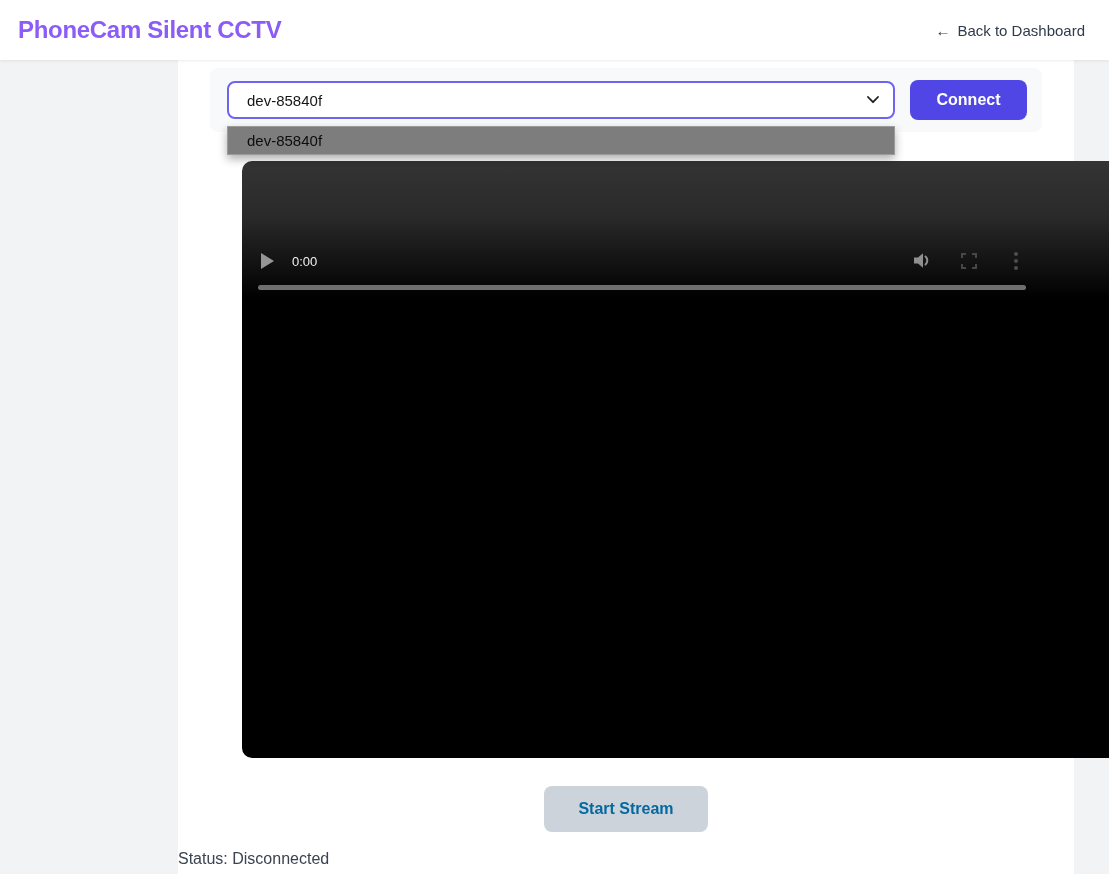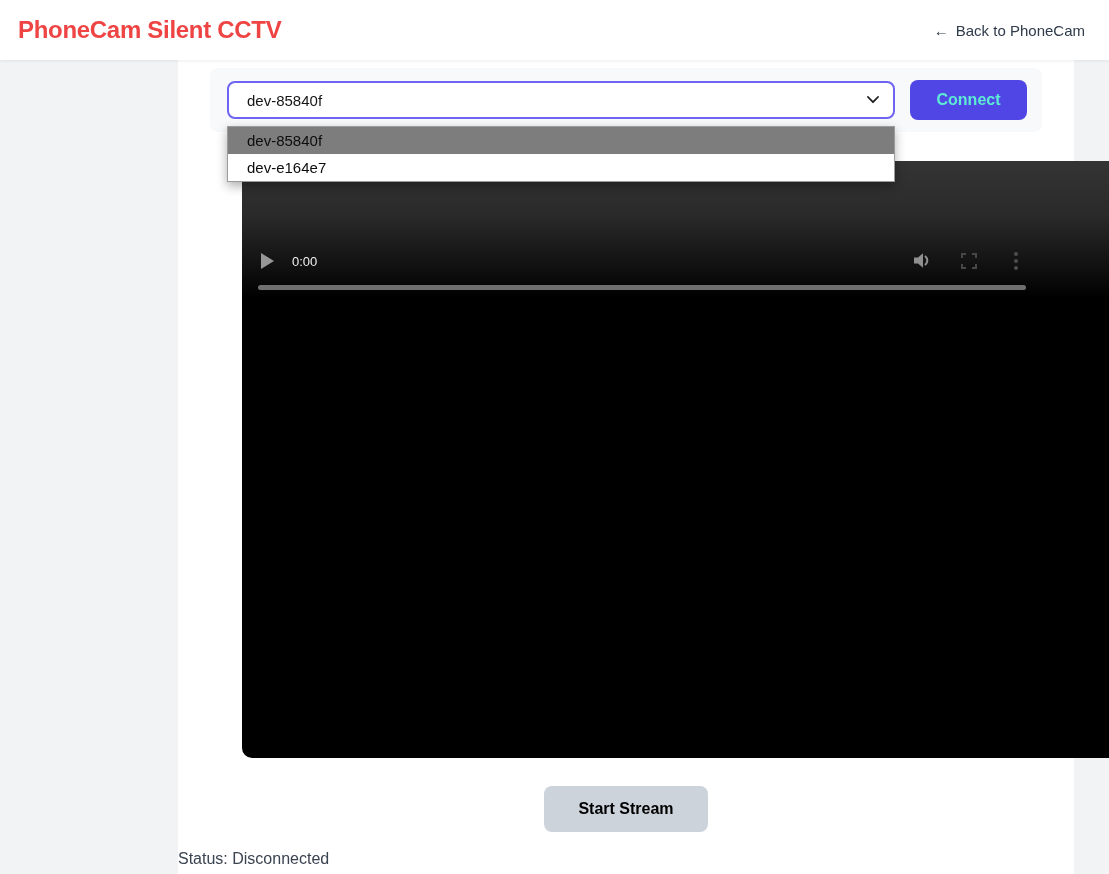--- a/index.html
+++ b/index.html
@@ -3,36 +3,36 @@
 <meta charset="utf-8">
 <style>
   html,body{margin:0;padding:0;}
   body{font-family:"Liberation Sans",sans-serif;}
   .screen{position:relative;width:1109px;height:874px;background:#f1f3f5;overflow:hidden;}
 
   
   .header{position:absolute;left:0;top:0;width:1109px;height:60px;background:#ffffff;
           box-shadow:0 1px 3px rgba(0,0,0,.08);z-index:20;}
   .app-title{position:absolute;left:18px;top:50%;transform:translateY(-50%);
-             font-size:24px;font-weight:700;color:#ef4444;letter-spacing:-.3px;white-space:nowrap;}
+             font-size:24px;font-weight:700;color:#8b5cf6;letter-spacing:-.3px;white-space:nowrap;}
   .back-link{position:absolute;right:24px;top:50%;transform:translateY(-50%);
              font-size:15px;color:#2f3a4a;display:flex;align-items:center;gap:7px;cursor:pointer;text-decoration:none;}
 
   
   .main-col{position:absolute;left:178px;top:60px;width:896px;height:814px;background:#ffffff;}
 
   
   .control-bar{position:absolute;left:210px;top:68px;width:832px;height:64px;background:#f8f9fa;border-radius:8px;z-index:1;}
 
   .device-select{position:absolute;left:227px;top:81px;width:668px;height:38px;box-sizing:border-box;
                  background:#fff;border:2px solid #6f63f2;border-radius:8px;display:flex;align-items:center;
                  padding:0 14px 0 18px;font-size:15px;color:#161616;z-index:3;cursor:pointer;}
   .device-select .sel-caret{margin-left:auto;display:flex;}
 
-  .connect-btn{position:absolute;left:910px;top:80px;width:117px;height:40px;background:#4f46e5;color:#5eead4;
+  .connect-btn{position:absolute;left:910px;top:80px;width:117px;height:40px;background:#4f46e5;color:#ffffff;
                font-family:"Liberation Sans",sans-serif;font-size:16px;font-weight:700;border:none;border-radius:8px;cursor:pointer;z-index:2;}
 
   
   .dropdown{position:absolute;left:227px;top:126px;width:668px;background:#ffffff;border:1px solid #9b9b9b;
             box-shadow:0 4px 10px rgba(0,0,0,.32);z-index:10;box-sizing:border-box;}
   .dropdown .option{height:27px;line-height:27px;padding-left:19px;font-size:15px;color:#0d0d0d;cursor:pointer;}
   .dropdown .option.highlighted{background:#7d7d7d;}
 
   
   .video{position:absolute;left:242px;top:161px;width:905px;height:597px;border-radius:10px;overflow:hidden;
@@ -41,56 +41,55 @@
             border-left:13px solid #969696;border-top:8px solid transparent;border-bottom:8px solid transparent;cursor:pointer;}
   .time-label{position:absolute;left:50px;top:93px;font-size:13px;font-weight:500;color:#f1f1f1;}
   .vol-icon{position:absolute;left:670px;top:91px;cursor:pointer;}
   .fs-icon{position:absolute;left:719px;top:92px;cursor:pointer;}
   .kebab{position:absolute;left:772px;top:91px;width:4px;cursor:pointer;}
   .kebab i{display:block;width:4px;height:4px;border-radius:50%;background:#4e4e4e;margin-bottom:3px;}
   .progress{position:absolute;left:16px;top:124px;width:768px;height:5px;background:#6f6f6f;border-radius:3px;cursor:pointer;}
 
   
   .btn-row{position:absolute;left:178px;top:786px;width:896px;display:flex;justify-content:center;gap:12px;}
-  .stream-btn{height:46px;padding:0 34px;background:#cdd3da;color:#000000;border:none;border-radius:8px;
+  .stream-btn{height:46px;padding:0 34px;background:#cdd3da;color:#0369a1;border:none;border-radius:8px;
               font-family:"Liberation Sans",sans-serif;font-size:16px;font-weight:700;cursor:default;}
 
   .status-line{position:absolute;left:178px;top:850px;width:1036px;text-align:left;font-size:16px;color:#3a4350;}
 </style>
 </head>
 <body>
 
 <div class="screen">
 
   <div class="header">
     <div class="app-title">PhoneCam Silent CCTV</div>
     <a class="back-link">
       <span>←</span>
-      <span>Back to PhoneCam</span>
+      <span>Back to Dashboard</span>
     </a>
   </div>
 
   <div class="main-col"></div>
 
   <div class="control-bar"></div>
 
   <div class="device-select">
     <span>dev-85840f</span>
     <span class="sel-caret">
       <svg width="12" height="8" viewBox="0 0 12 8">
           <polyline points="1,1 6,6.2 11,1" fill="none" stroke="#1c1c1c" stroke-width="1.8" stroke-linecap="round" stroke-linejoin="round"></polyline>
         </svg>
     </span>
   </div>
 
   <button class="connect-btn">Connect</button>
 
   <div class="dropdown">
     <div class="option highlighted">dev-85840f</div>
-    <div class="option">dev-e164e7</div>
   </div>
 
   <div class="video">
     <div class="play-btn"></div>
     <div class="time-label">0:00</div>
     <span class="vol-icon">
       <svg width="19" height="17" viewBox="0 0 19 17">
         <path d="M2 5.5 H6 L11 1.2 V15.8 L6 11.5 H2 Z" fill="#8f8f8f"></path>
         <path d="M13.5 4.5 a5.3 5.3 0 0 1 0 8" fill="none" stroke="#8f8f8f" stroke-width="2" stroke-linecap="round"></path>
       </svg>

